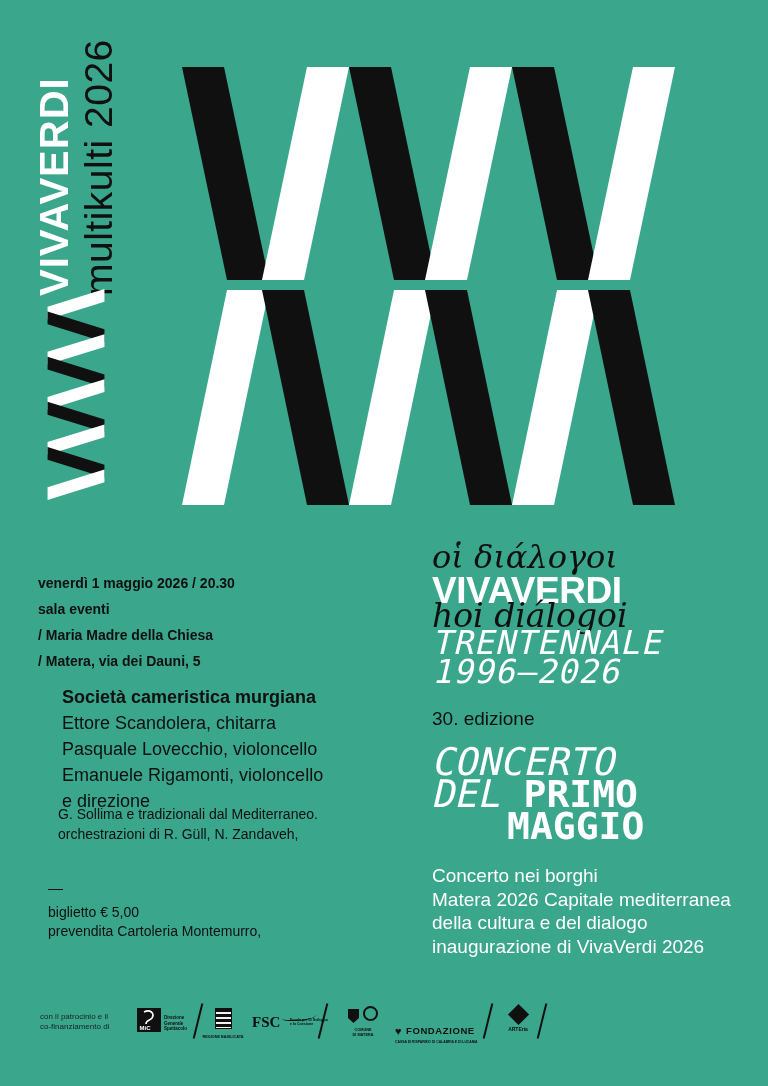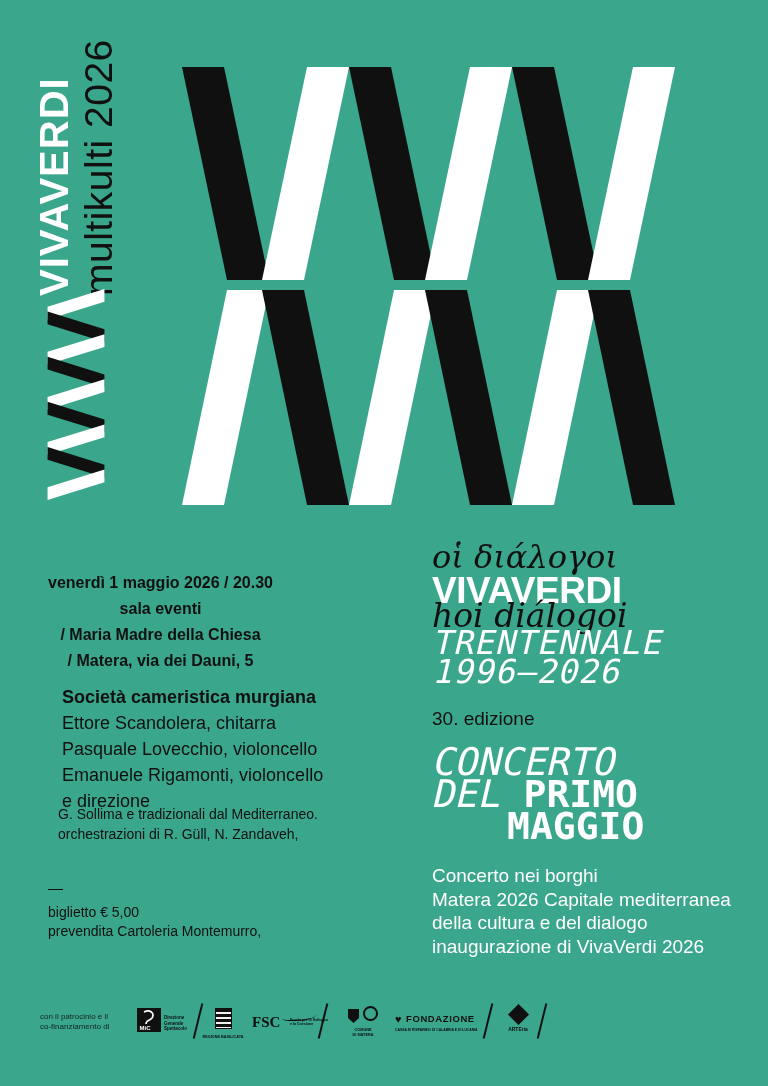--- a/index.html
+++ b/index.html
@@ -18,21 +18,21 @@
   }
   .brand-title{font-size:40px;font-weight:bold;color:var(--white,#fff);letter-spacing:1px;}
   .brand-sub{font-size:39px;font-weight:400;color:var(--ink,#101010);margin-top:5px;letter-spacing:.5px;}
 
   
   .logo-small{left:47px;top:289px;}
   .motif{left:168px;top:64px;}
 
   
   .ink{color:var(--ink,#101010);}
-  .b1{left:48px;top:570px;font-size:16px;font-weight:bold;line-height:26px;text-align:center;}
+  .b1{left:38px;top:570px;font-size:14px;font-weight:bold;line-height:26px;}
   .b2{left:62px;top:684px;font-size:18px;line-height:26px;}
   .b2 .head{font-weight:bold;}
   .b3{left:58px;top:805px;font-size:14px;line-height:19.5px;}
   .b4{left:48px;top:878px;font-size:14px;line-height:19.5px;}
   .b4 .dash{font-size:15px;margin-bottom:5px;}
 
   
   .serifit{font-family:"DejaVu Serif","Liberation Serif",serif;font-style:italic;}
   .greek{left:432px;top:538px;font-size:32px;}
   .vv-right{left:432px;top:570px;font-size:37px;font-weight:bold;color:var(--white,#fff);letter-spacing:-.5px;}
@@ -66,21 +66,21 @@
   .fsc-swoosh{display:inline-block;width:34px;height:10px;border-bottom:1.3px solid #101010;border-radius:0 0 60% 20%;vertical-align:6px;margin-left:2px;}
   .fsc-lines{position:absolute;left:24px;top:8px;font-size:3.6px;line-height:4.4px;font-weight:bold;color:var(--ink,#101010);width:40px;padding-left:14px;}
 
   .mat{left:340px;top:1006px;width:46px;text-align:center;color:var(--ink,#101010);}
   .crest-shield{display:inline-block;width:11px;height:14px;background:#101010;
     clip-path:polygon(0 0,100% 0,100% 65%,50% 100%,0 65%);margin:0 2px;}
   .crest-circle{display:inline-block;width:11px;height:11px;border:2px solid #101010;border-radius:50%;margin:0 2px;vertical-align:2px;}
   .mat-cap{font-size:3.8px;line-height:4.5px;font-weight:bold;margin-top:1px;}
 
   .fon{left:395px;top:1008px;width:92px;color:var(--ink,#101010);}
-  .fon-row{white-space:nowrap;}
+  .fon-row{white-space:nowrap;margin-top:12px;}
   .fon-mark{font-size:11px;vertical-align:-1px;}
   .fon-title{font-size:9.5px;font-weight:bold;letter-spacing:.6px;}
   .fon-sub{font-size:3.4px;line-height:4px;font-weight:bold;margin-top:1.5px;}
 
   .art{left:500px;top:1004px;width:36px;text-align:center;color:var(--ink,#101010);}
   .art-diamond{width:15px;height:15px;background:#101010;transform:rotate(45deg);margin:3px auto 4px auto;}
   .art-cap{font-size:5px;font-weight:bold;}
 </style>
 </head>
 <body>

